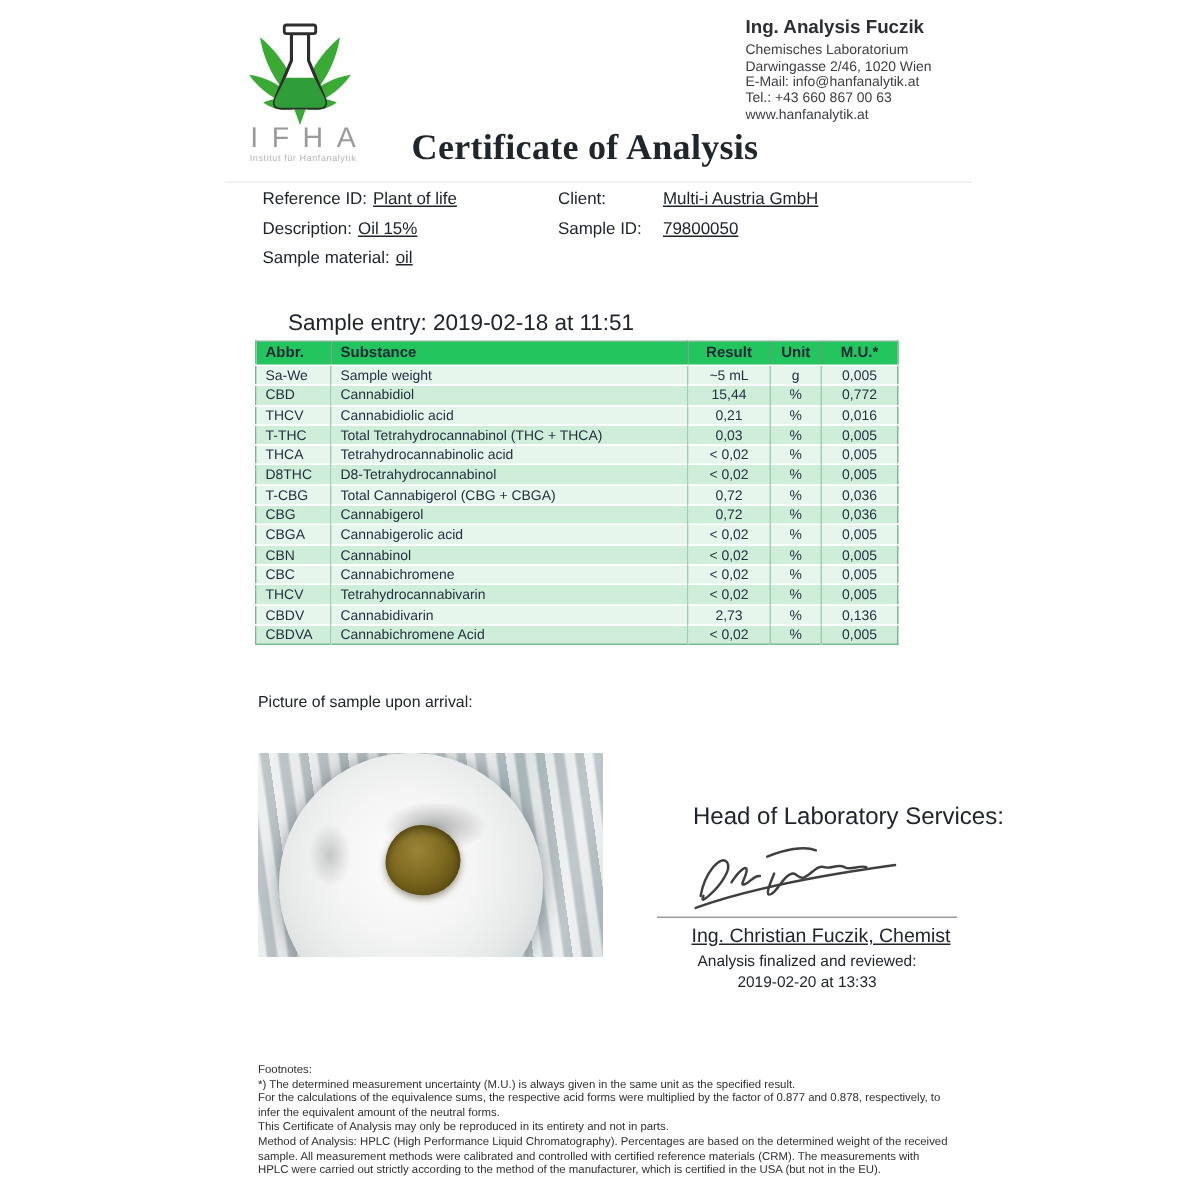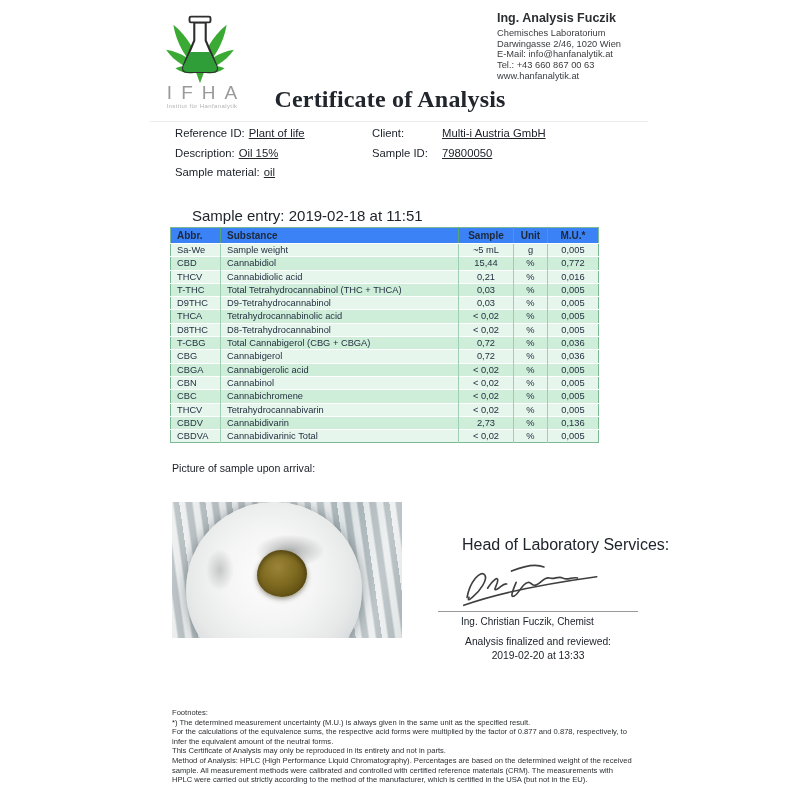--- a/index.html
+++ b/index.html
@@ -35,21 +35,21 @@
   .meta-right .meta-label{min-width:66px;}
 
   .sample-entry{left:172px; top:207px; font-size:15px; color:#20252d;margin-left:20px;}
 
   
   .coa-table{left:170px; top:227px;}
   table{border-collapse:collapse; width:428px; table-layout:fixed;
     border:1px solid #7cb893; font-size:9.3px; color:#243040;}
   col.c0{width:50px;} col.c1{width:238px;} col.c2{width:55px;}
   col.c3{width:34px;} col.c4{width:51px;}
-  th{background:#3b82f6; height:15px; font-size:10px; font-weight:700;
+  th{background:#22c55e; height:15px; font-size:10px; font-weight:700;
     color:#1d2836; border-right:1px solid #57a477; border-bottom:1px solid #ffffff;
     text-align:center; padding:0;}
   th.l, td.l{text-align:left; padding-left:6px;}
   td{height:12.3px; line-height:12.3px; text-align:center; padding:0;
     border-right:1px solid #9ecfb2; border-top:1px solid #ffffff;
     white-space:nowrap; overflow:hidden;}
   th:last-child, td:last-child{border-right:none;}
   tbody tr:nth-child(odd) td{background:#e6f6ed;}
   tbody tr:nth-child(even) td{background:#cfeeda;}
 
@@ -70,21 +70,21 @@
     background:radial-gradient(closest-side, rgba(90,96,94,0.30), rgba(90,96,94,0) 70%);}
   .sample-blob{position:absolute; left:85px; top:48px; width:50px; height:47px;
     border-radius:48% 52% 50% 50% / 54% 50% 50% 46%;
     background:radial-gradient(circle at 42% 36%, #9b8438 0%, #7d691f 45%, #5e4d12 78%, #4a3c0e 100%);
     box-shadow:0 2px 5px rgba(55,48,20,0.5), inset 0 3px 5px rgba(0,0,0,0.35);}
 
   
   .sig-heading{left:462px; top:536px; font-size:16px; color:#20252d;}
   .sig-svg{left:452px; top:558px;}
   .sig-line{left:438px; top:611px; width:200px; height:1px; background:#9b9b9b;}
-  .sig-name{left:461px; top:616px; font-size:10px; color:#20252d;}
+  .sig-name{left:461px; top:616px; font-size:13px; color:#20252d;text-decoration:underline;}
   .sig-finalized{left:438px; top:635px; width:200px; text-align:center;
     font-size:10.3px; line-height:13.5px; color:#20252d;}
 
   
   .footnotes{left:172px; top:708px; width:462px; font-size:7.6px;
     line-height:9.6px; color:#2c2e31;}
   .footnotes p{margin:0;}
 </style>
 </head>
 <body>
@@ -144,21 +144,21 @@
         <col class="c0">
           <col class="c1">
           <col class="c2">
           <col class="c3">
           <col class="c4">
       </colgroup>
       <thead>
           <tr id="coa-head">
             <th class="l">Abbr.</th>
             <th class="l">Substance</th>
-            <th>Sample</th>
+            <th>Result</th>
             <th>Unit</th>
             <th>M.U.*</th>
           </tr>
         </thead>
       <tbody id="coa-body">
           <tr>
             <td class="l">Sa-We</td>
             <td class="l">Sample weight</td>
             <td>~5 mL</td>
             <td>g</td>
@@ -179,27 +179,20 @@
             <td>0,016</td>
           </tr>
           <tr>
             <td class="l">T-THC</td>
             <td class="l">Total Tetrahydrocannabinol (THC + THCA)</td>
             <td>0,03</td>
             <td>%</td>
             <td>0,005</td>
           </tr>
           <tr>
-            <td class="l">D9THC</td>
-            <td class="l">D9-Tetrahydrocannabinol</td>
-            <td>0,03</td>
-            <td>%</td>
-            <td>0,005</td>
-          </tr>
-          <tr>
             <td class="l">THCA</td>
             <td class="l">Tetrahydrocannabinolic acid</td>
             <td>&lt; 0,02</td>
             <td>%</td>
             <td>0,005</td>
           </tr>
           <tr>
             <td class="l">D8THC</td>
             <td class="l">D8-Tetrahydrocannabinol</td>
             <td>&lt; 0,02</td>
@@ -250,21 +243,21 @@
           </tr>
           <tr>
             <td class="l">CBDV</td>
             <td class="l">Cannabidivarin</td>
             <td>2,73</td>
             <td>%</td>
             <td>0,136</td>
           </tr>
           <tr>
             <td class="l">CBDVA</td>
-            <td class="l">Cannabidivarinic Total</td>
+            <td class="l">Cannabichromene Acid</td>
             <td>&lt; 0,02</td>
             <td>%</td>
             <td>0,005</td>
           </tr>
         </tbody>
     </table>
   </div>
 
   <div class="abs photo-caption">Picture of sample upon arrival:</div>
   <div class="abs photo">

